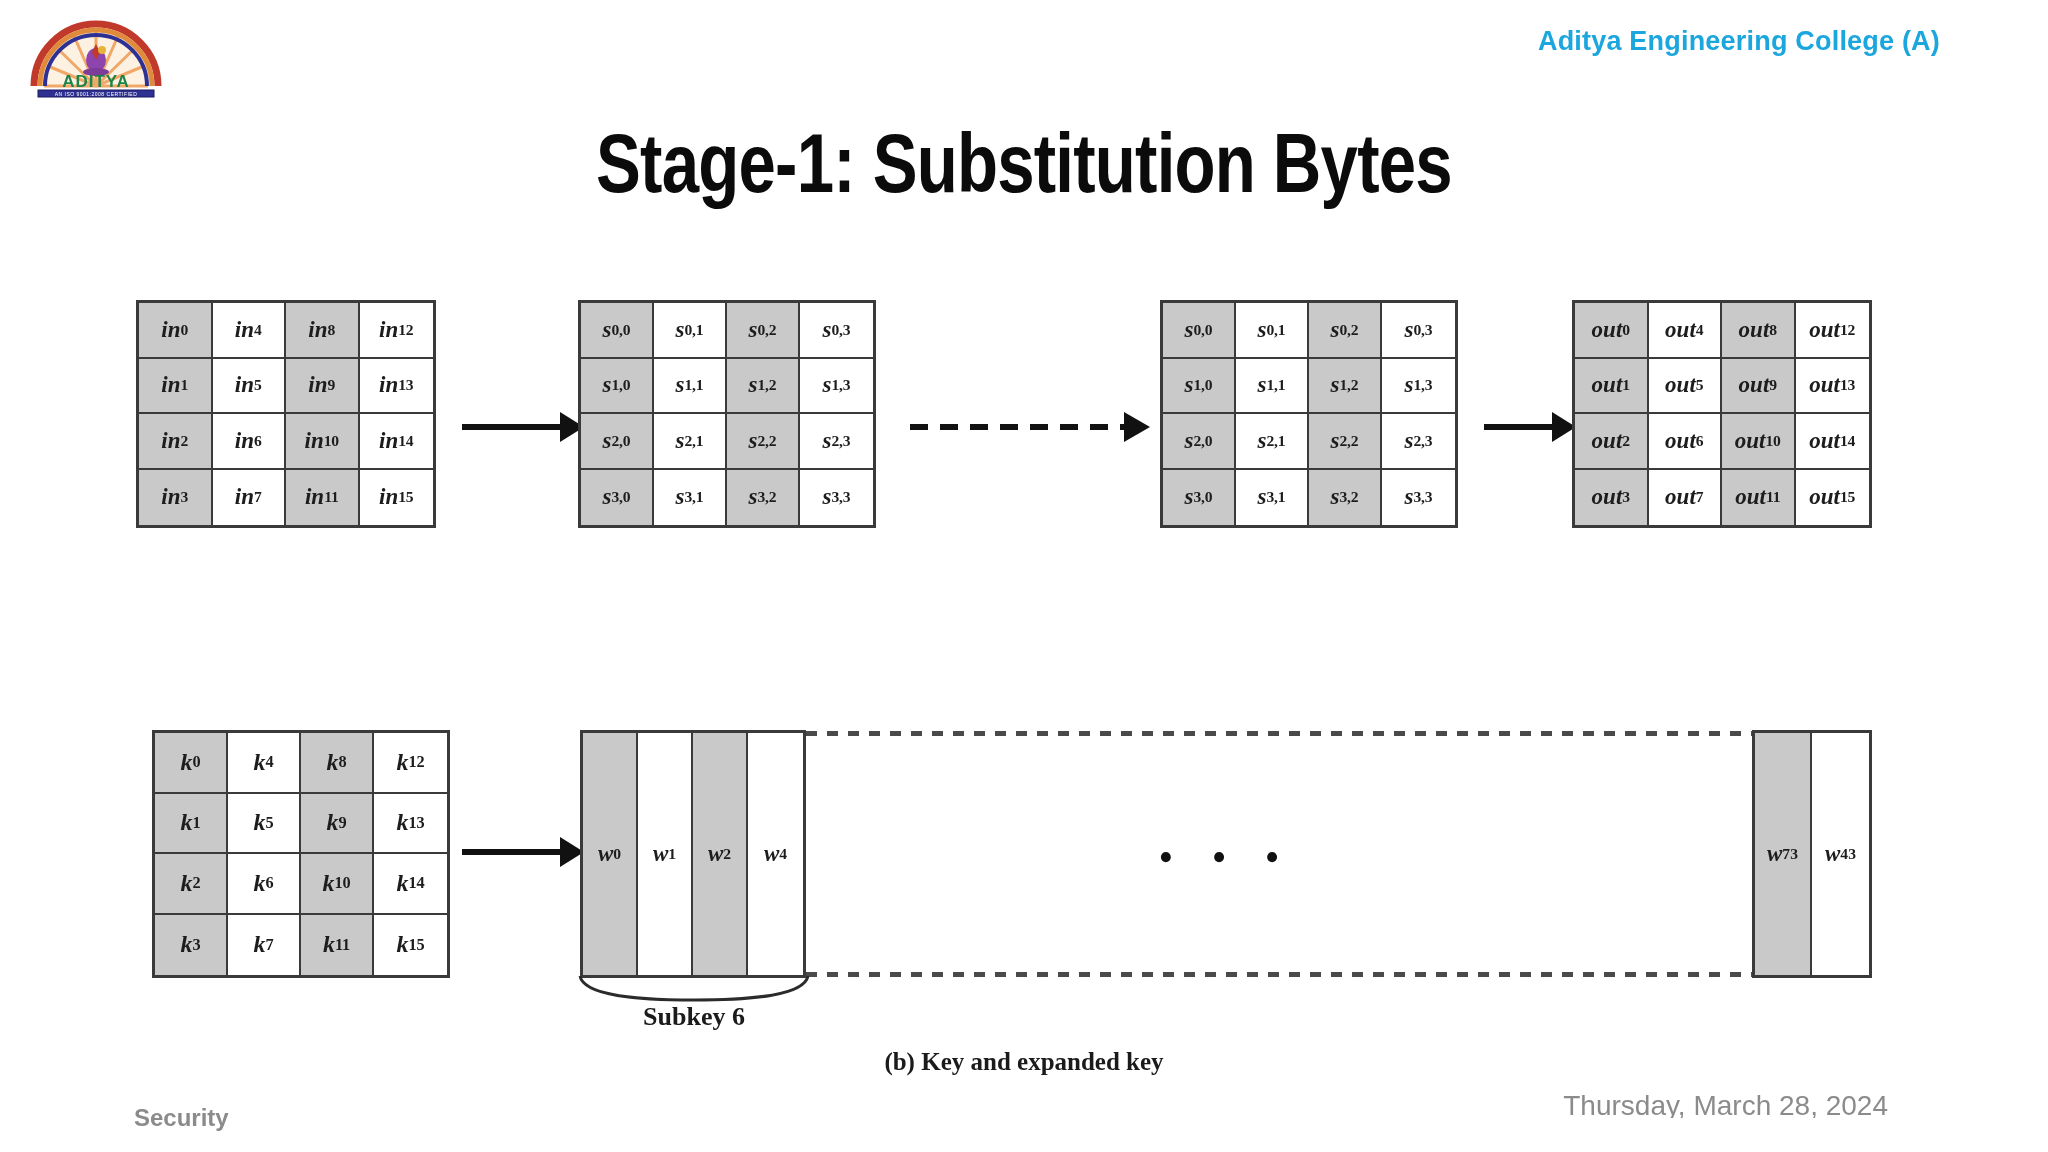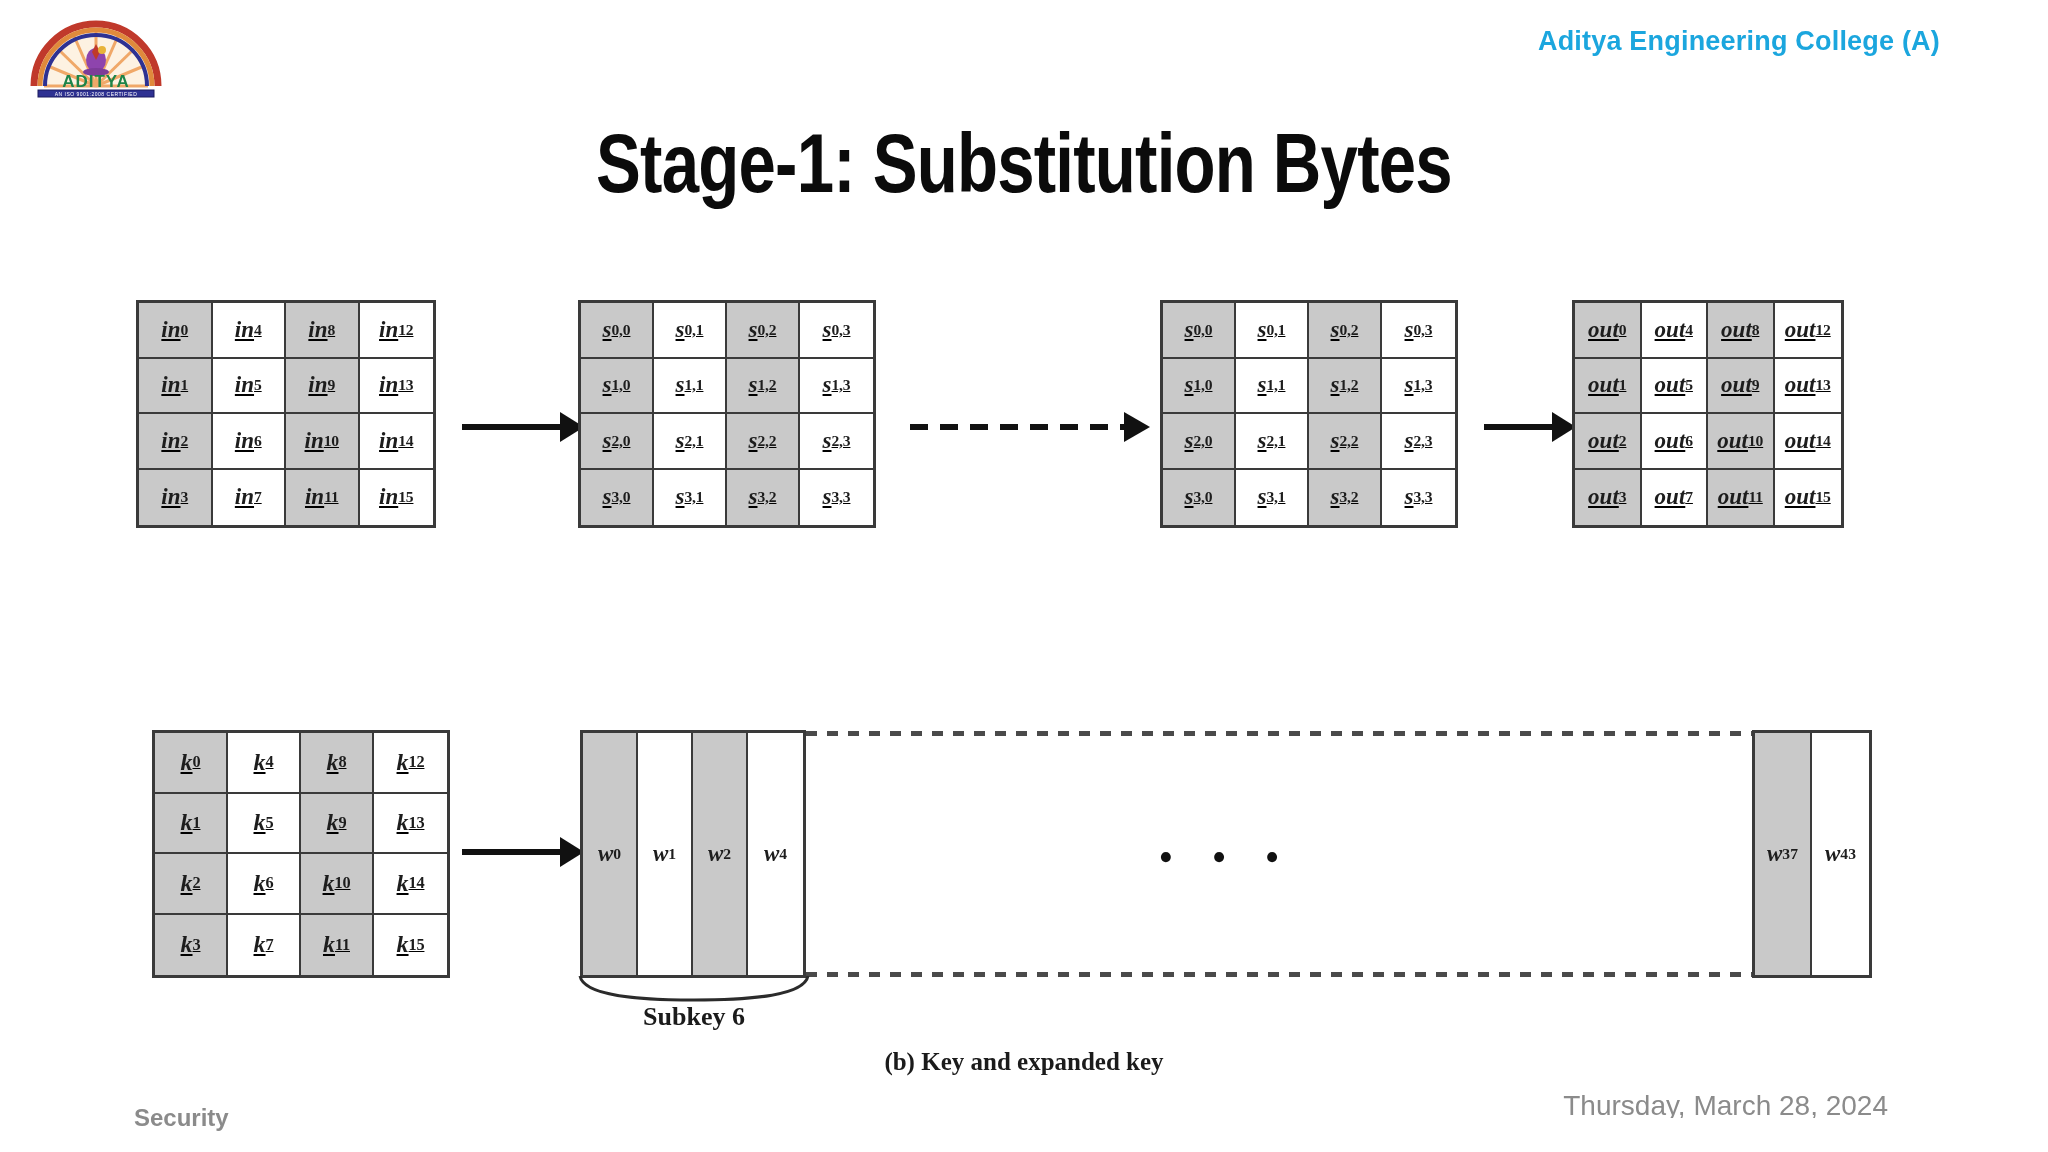--- a/index.html
+++ b/index.html
@@ -66,21 +66,20 @@
 
   
   .state-matrix {
     position: absolute;
     border: 3px solid #3a3a3a;
     background: #c4b5fd;
     display: grid;
     grid-template-columns: repeat(4, 1fr);
     grid-template-rows: repeat(4, 1fr);
     box-sizing: border-box;
-    text-decoration: underline;
   }
   .state-matrix .cell {
     border-right: 2px solid #3a3a3a;
     border-bottom: 2px solid #3a3a3a;
     display: flex;
     align-items: center;
     justify-content: center;
     font-family: "Liberation Serif", serif;
     font-style: italic;
     font-weight: bold;
@@ -96,21 +95,21 @@
     font-size: 0.68em;
     font-style: normal;
     font-weight: bold;
     vertical-align: -0.22em;
     letter-spacing: -0.2px;
   }
 
   #matrix-input   { left: 136px;  top: 300px; width: 300px; height: 228px; }
   #matrix-state-1 { left: 578px;  top: 300px; width: 298px; height: 228px; }
   #matrix-state-2 { left: 1160px; top: 300px; width: 298px; height: 228px; }
-  #matrix-output  { left: 1572px; top: 300px; width: 272px; height: 228px; }
+  #matrix-output  { left: 1572px; top: 300px; width: 300px; height: 228px; }
 
   
   .arrow-solid {
     position: absolute;
     height: 6px;
     background: #111;
   }
   .arrow-solid::after {
     content: "";
     position: absolute;
@@ -690,21 +689,21 @@
         </div>
       <div class="word-col last">
           <span>w</span>
           <sub>4</sub>
         </div>
     </div>
 
     <div class="word-block" id="word-block-last">
       <div class="word-col shaded">
           <span>w</span>
-          <sub>37</sub>
+          <sub>73</sub>
         </div>
       <div class="word-col last">
           <span>w</span>
           <sub>43</sub>
         </div>
     </div>
   </div>
 
   <div id="key-ellipsis">• • •</div>
 

